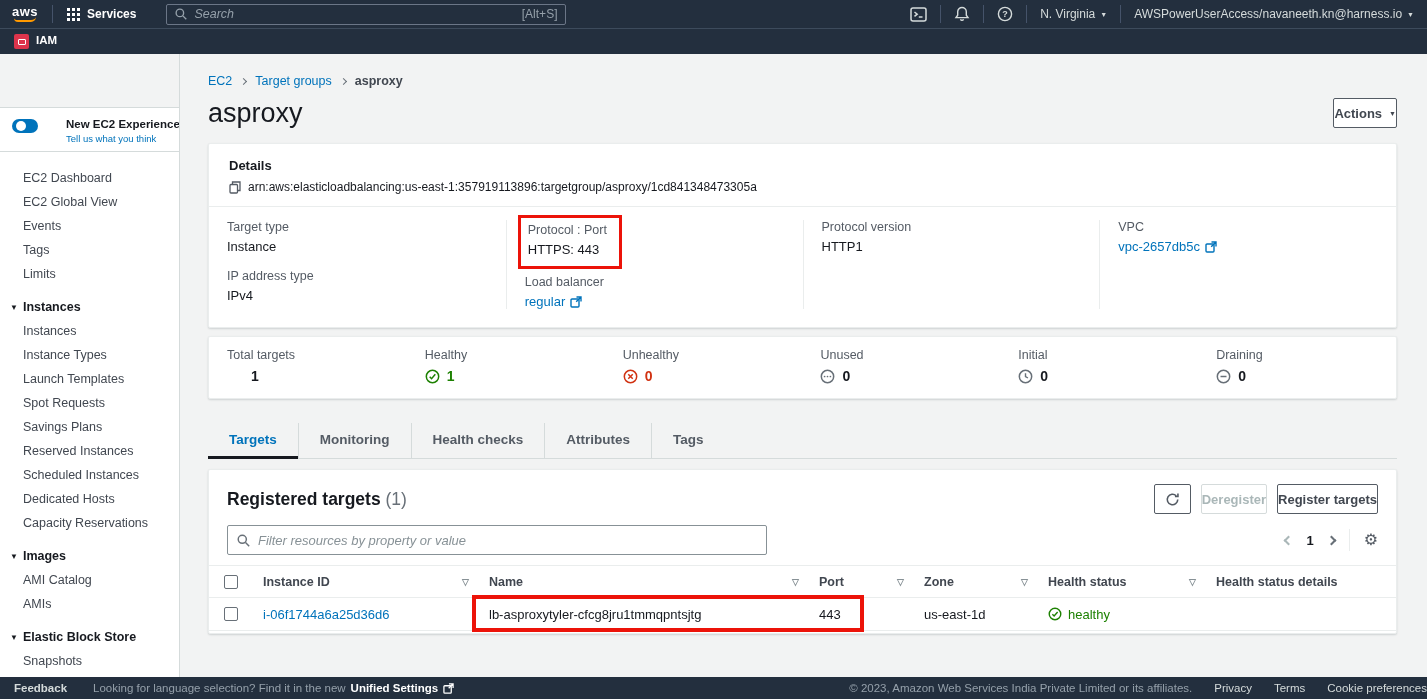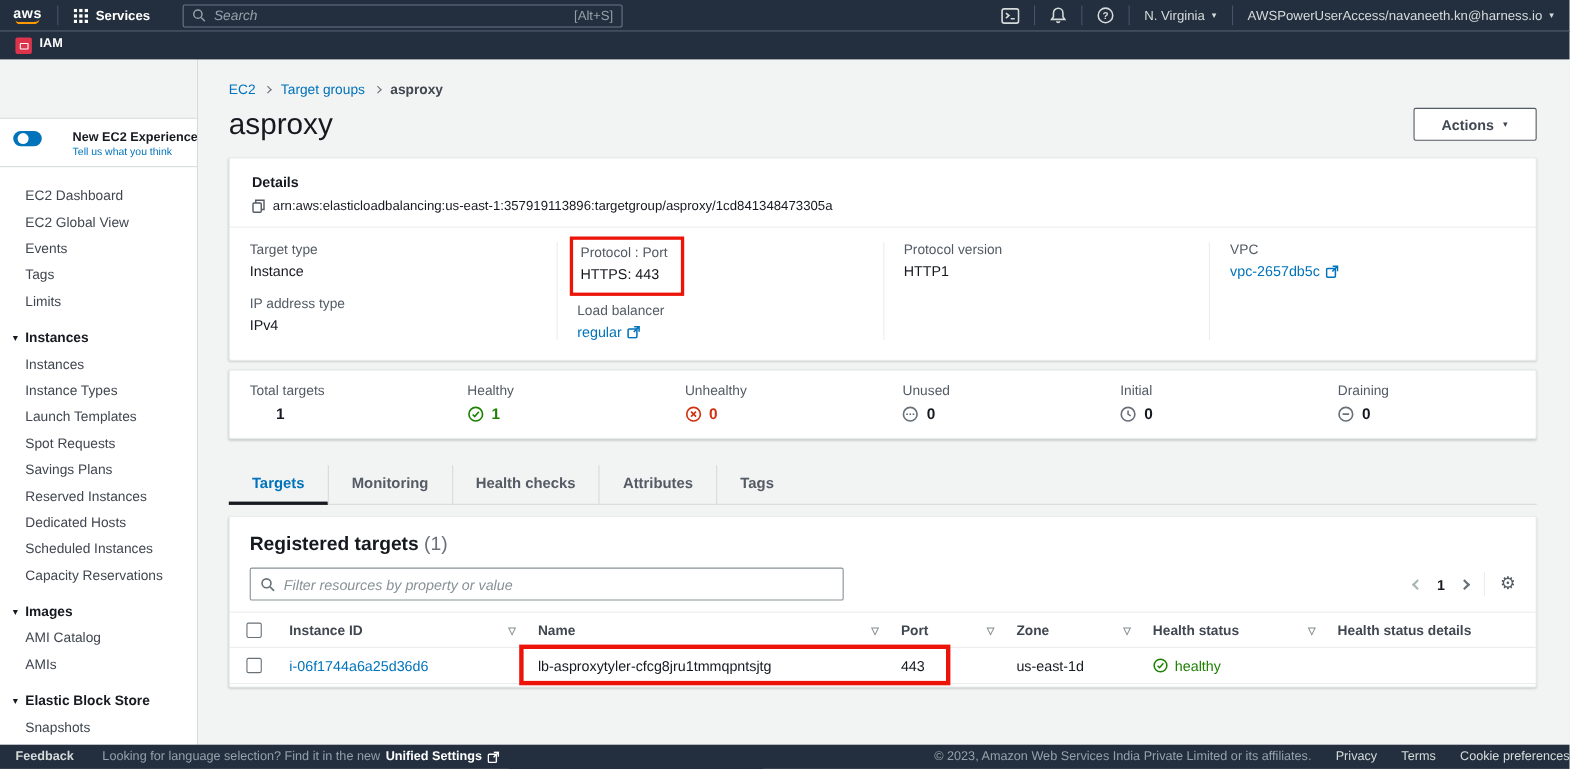--- a/index.html
+++ b/index.html
@@ -44,21 +44,21 @@
   .side-header .tri { font-size:8px; color:#16191f; }
 
   
   .main { position:absolute; left:180px; top:54px; right:0; bottom:22px; background:#f2f3f3; padding:20px 30px 0 28px; overflow:hidden; }
   .breadcrumb { font-size:12.5px; display:flex; align-items:center; gap:9px; }
   .breadcrumb a { color:#0073bb; text-decoration:none; cursor:pointer; }
   .bc-sep { display:inline-block; width:5px; height:5px; border-right:1.5px solid #687078; border-top:1.5px solid #687078; transform:rotate(45deg); }
   .bc-current { color:#414750; font-weight:bold; }
   .title-row { display:flex; align-items:flex-start; justify-content:space-between; margin-top:10px; }
   .page-title { font-size:27px; font-weight:400; color:#16191f; }
-  .btn { display:inline-flex; align-items:center; justify-content:center; gap:7px; height:30px; padding:0 24px; border:1px solid #545b64; border-radius:2px; background:#fff; color:#414750; font-weight:bold; font-size:13px; cursor:pointer; white-space:nowrap; }
+  .btn { display:inline-flex; align-items:center; justify-content:center; gap:7px; height:30px; padding:0 0; border:1px solid #545b64; border-radius:2px; background:#fff; color:#414750; font-weight:bold; font-size:13px; cursor:pointer; white-space:nowrap; }
   .btn.disabled { color:#aab7b8; border-color:#d5dbdb; cursor:default; }
   .btn.icon-only { width:37px; padding:0; }
   .btn .caret { color:#414750; }
 
   .card { background:#fff; border:1px solid #eaeded; border-radius:2px; box-shadow:0 1px 2px rgba(0,28,36,.15); }
 
   
   .details-card { margin-top:14px; }
   .details-head { padding:14px 20px 12px 20px; }
   .details-title { font-size:13px; font-weight:bold; color:#16191f; }
@@ -239,22 +239,22 @@
     <div class="side-header">
       <span class="tri">▼</span>
       <span>Instances</span>
     </div>
     <div class="side-item">Instances</div>
     <div class="side-item">Instance Types</div>
     <div class="side-item">Launch Templates</div>
     <div class="side-item">Spot Requests</div>
     <div class="side-item">Savings Plans</div>
     <div class="side-item">Reserved Instances</div>
+    <div class="side-item">Scheduled Instances</div>
     <div class="side-item">Dedicated Hosts</div>
-    <div class="side-item">Scheduled Instances</div>
     <div class="side-item">Capacity Reservations</div>
 
     <div class="side-header">
       <span class="tri">▼</span>
       <span>Images</span>
     </div>
     <div class="side-item">AMI Catalog</div>
     <div class="side-item">AMIs</div>
 
     <div class="side-header">
@@ -413,20 +413,30 @@
     <div class="tab">Health checks</div>
     <div class="tab">Attributes</div>
     <div class="tab">Tags</div>
   </div>
 
   <div class="card targets-card">
     <div class="tc-head">
       <div class="tc-title">
         <span>Registered targets</span>
         <span class="tc-count">(1)</span>
+      </div>
+      <div class="tc-actions">
+        <button class="btn icon-only">
+          <svg width="15" height="15" viewBox="0 0 16 16">
+              <path d="M13.6 8A5.6 5.6 0 1112 4.1" fill="none" stroke="#545b64" stroke-width="1.7"></path>
+              <path d="M13.8 1.6v3.2h-3.2" fill="none" stroke="#545b64" stroke-width="1.7"></path>
+            </svg>
+        </button>
+        <button class="btn disabled">Deregister</button>
+        <button class="btn">Register targets</button>
       </div>
     </div>
     <div class="tc-filter-row">
       <div class="filter-input">
         <span>
           <svg width="13" height="13" viewBox="0 0 16 16">
               <circle cx="6.5" cy="6.5" r="5" fill="none" stroke="#687078" stroke-width="1.8"></circle>
               <line x1="10.5" y1="10.5" x2="15" y2="15" stroke="#687078" stroke-width="1.8"></line>
             </svg>
         </span>

